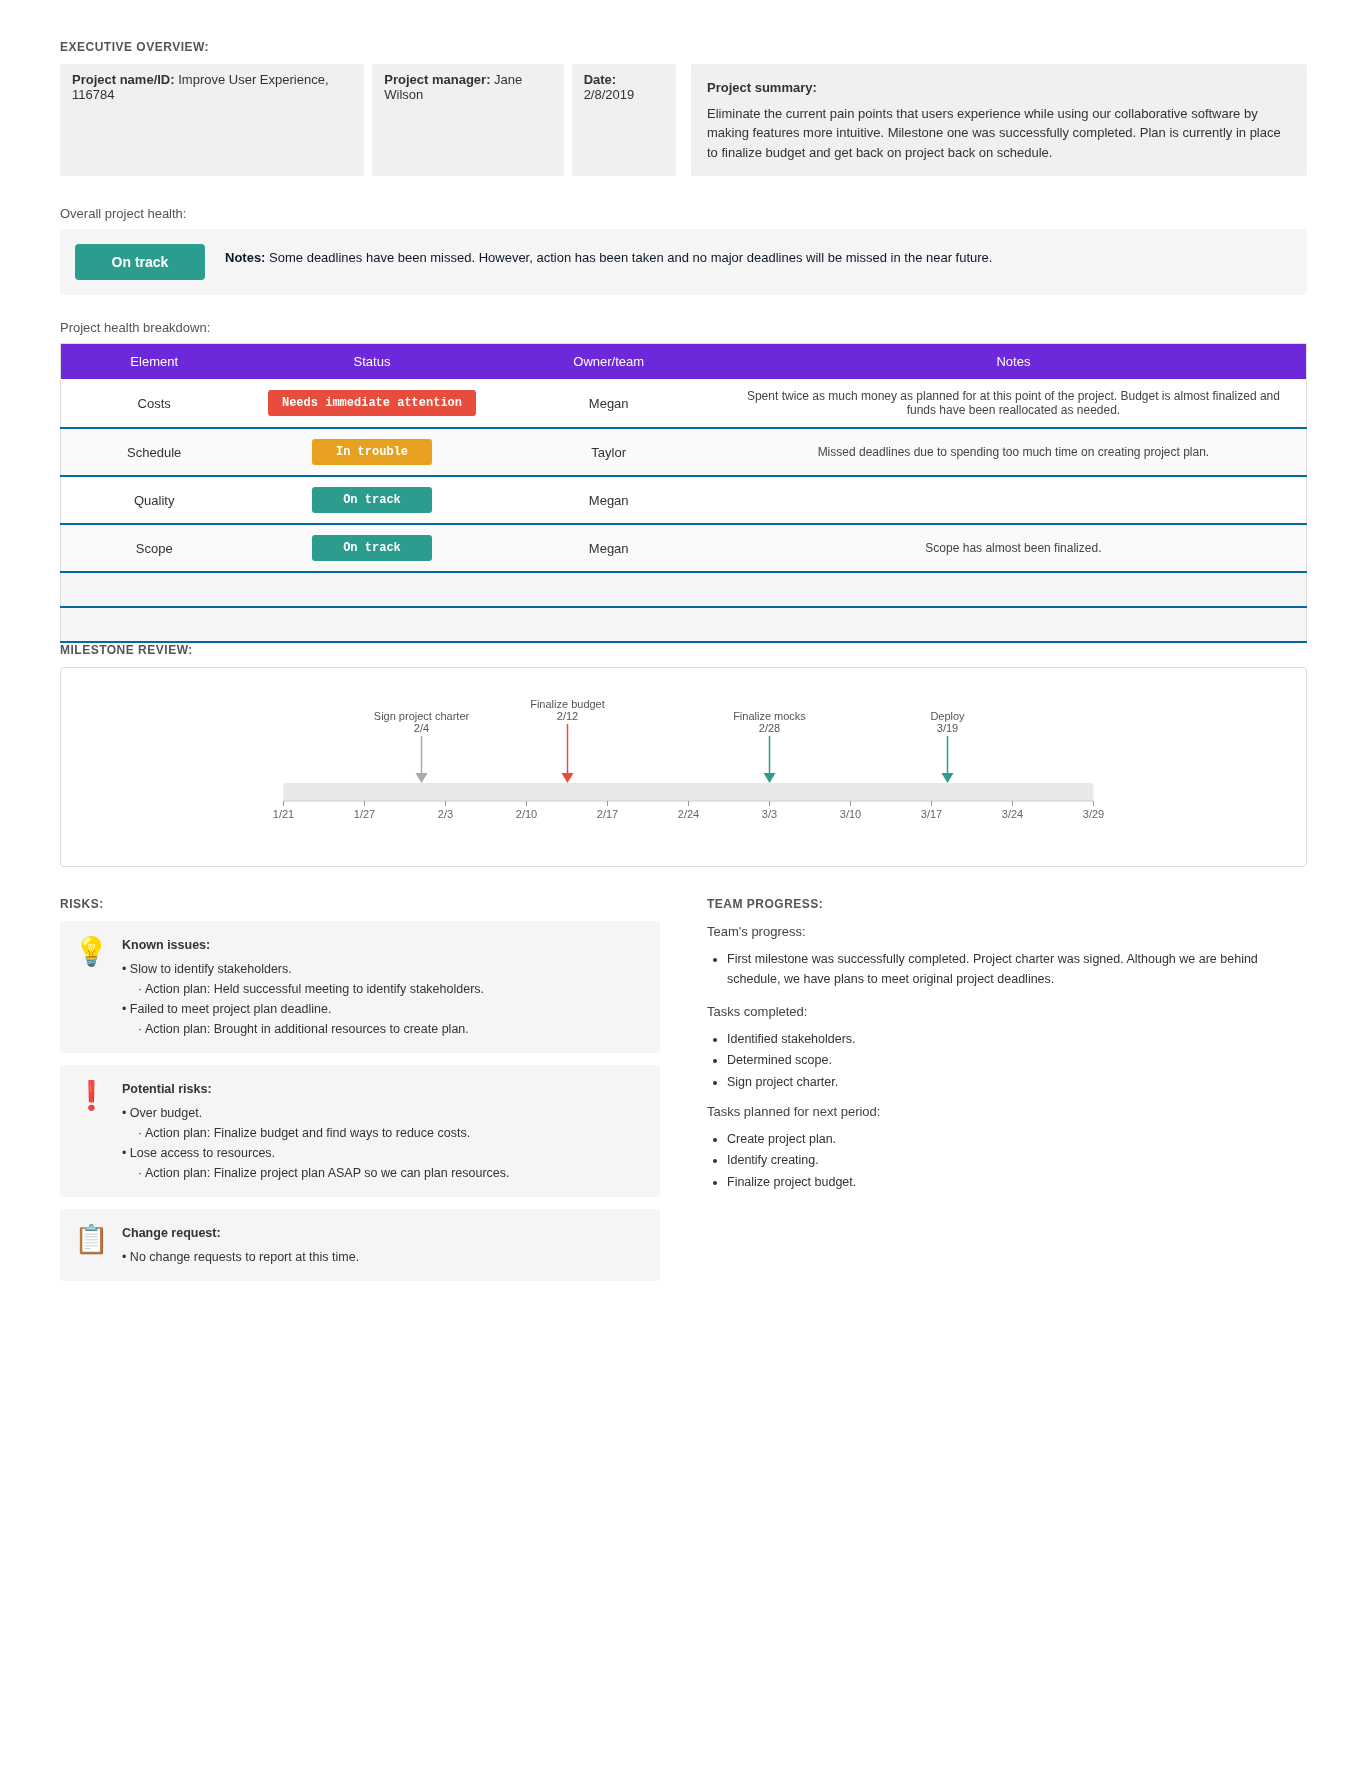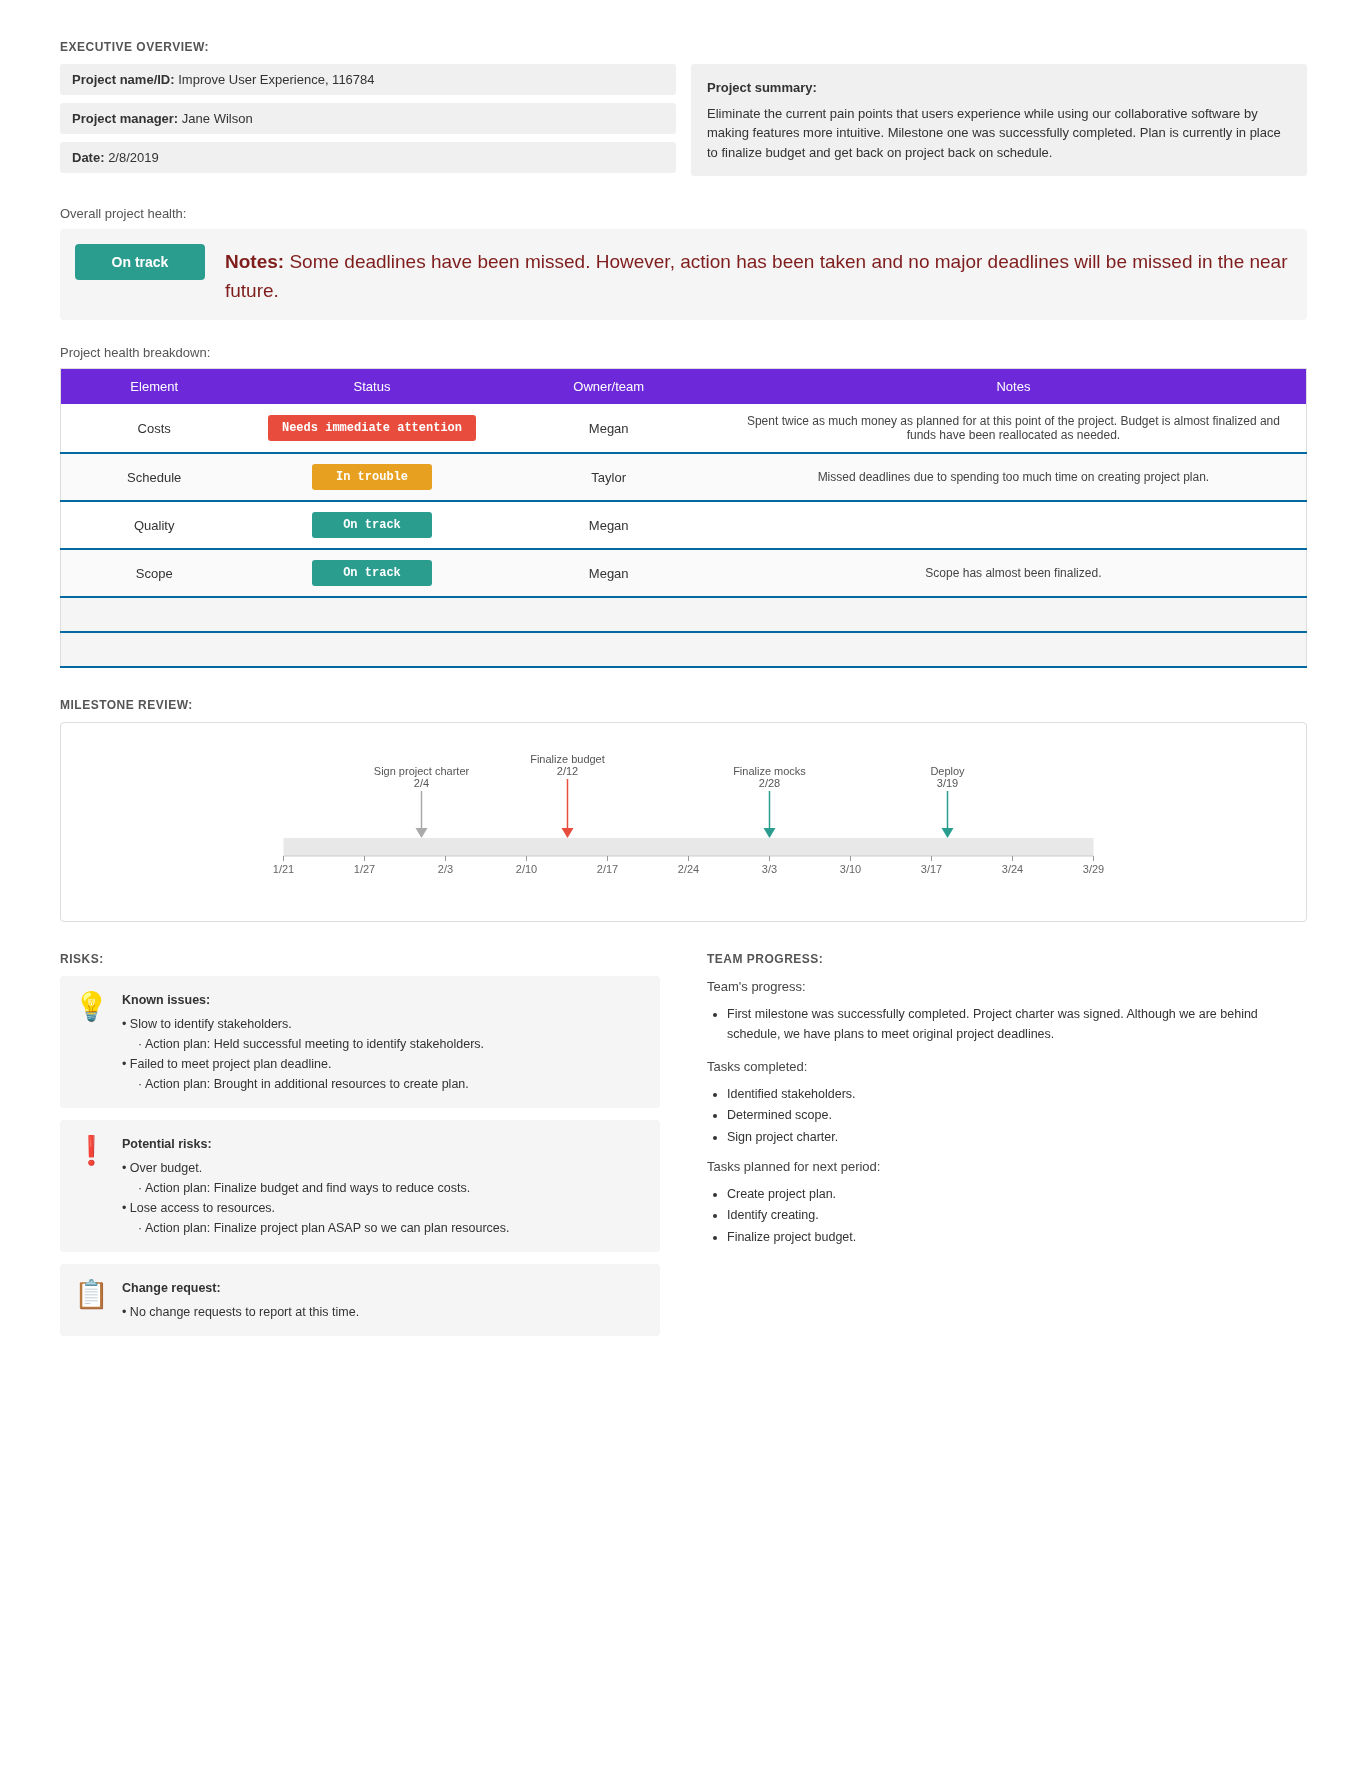--- a/index.html
+++ b/index.html
@@ -3,36 +3,36 @@
   <meta charset="utf-8">
   <style>
     * { box-sizing: border-box; margin: 0; padding: 0; }
     body { font-family: Arial, sans-serif; font-size: 13px; background: #fff; color: #333; padding: 40px 60px; max-width: 1367px; }
     
     h2.section-title { font-size: 12px; font-weight: bold; text-transform: uppercase; letter-spacing: 0.5px; color: #555; margin-bottom: 10px; }
     
     
     .exec-overview { margin-bottom: 30px; }
     .exec-grid { display: grid; grid-template-columns: 1fr 1fr; gap: 15px; }
-    .exec-left { display: flex; flex-direction: column; gap: 8px; }
+    .exec-left { display: flex; flex-direction: row; gap: 8px; }
     .info-row { background: #f0f0f0; padding: 8px 12px; border-radius: 3px; font-size: 13px; }
     .info-row strong { font-weight: bold; }
     .exec-right { background: #f0f0f0; padding: 14px 16px; border-radius: 3px; font-size: 13px; line-height: 1.5; }
     .exec-right strong { font-weight: bold; display: block; margin-bottom: 6px; }
     
     
     .health-section { margin-bottom: 25px; }
     .health-label { font-size: 13px; color: #555; margin-bottom: 8px; }
     .health-overall { display: flex; align-items: flex-start; gap: 20px; background: #f5f5f5; padding: 15px; border-radius: 4px; }
     .on-track-badge { background: #2a9d8f; color: white; padding: 10px 22px; border-radius: 4px; font-weight: bold; font-size: 14px; white-space: nowrap; min-width: 130px; text-align: center; }
-    .health-notes { font-size: 19px; color: #7f1d1d; line-height: 1.5; padding-top: 4px; }
+    .health-notes { font-size: 13px; color: #0f172a; line-height: 1.5; padding-top: 4px; }
     .health-notes strong { font-weight: bold; }
     
     
-    .breakdown-section { margin-bottom: 30px; }
+    .breakdown-section { }
     .breakdown-label { font-size: 13px; color: #555; margin-bottom: 8px; }
     .breakdown-table { width: 100%; border-collapse: collapse; border: 1px solid #ddd; }
     .breakdown-table th { background: #6d28d9; color: white; padding: 10px 14px; text-align: center; font-size: 13px; font-weight: normal; }
     .breakdown-table th:first-child { text-align: center; }
     .breakdown-table td { padding: 10px 14px; border-bottom: 2px solid #0369a1; text-align: center; background: #fff; font-size: 13px; }
     .breakdown-table td.notes-cell { text-align: center; font-size: 12px; color: #444; }
     .breakdown-table tr:nth-child(even) td { background: #fafafa; }
     .breakdown-table tr.empty-row td { height: 35px; background: #f5f5f5; }
     
     .status-badge { display: inline-block; padding: 6px 14px; border-radius: 3px; color: white; font-size: 12px; font-weight: bold; text-align: center; min-width: 120px; font-family: Liberation Mono, monospace; }

